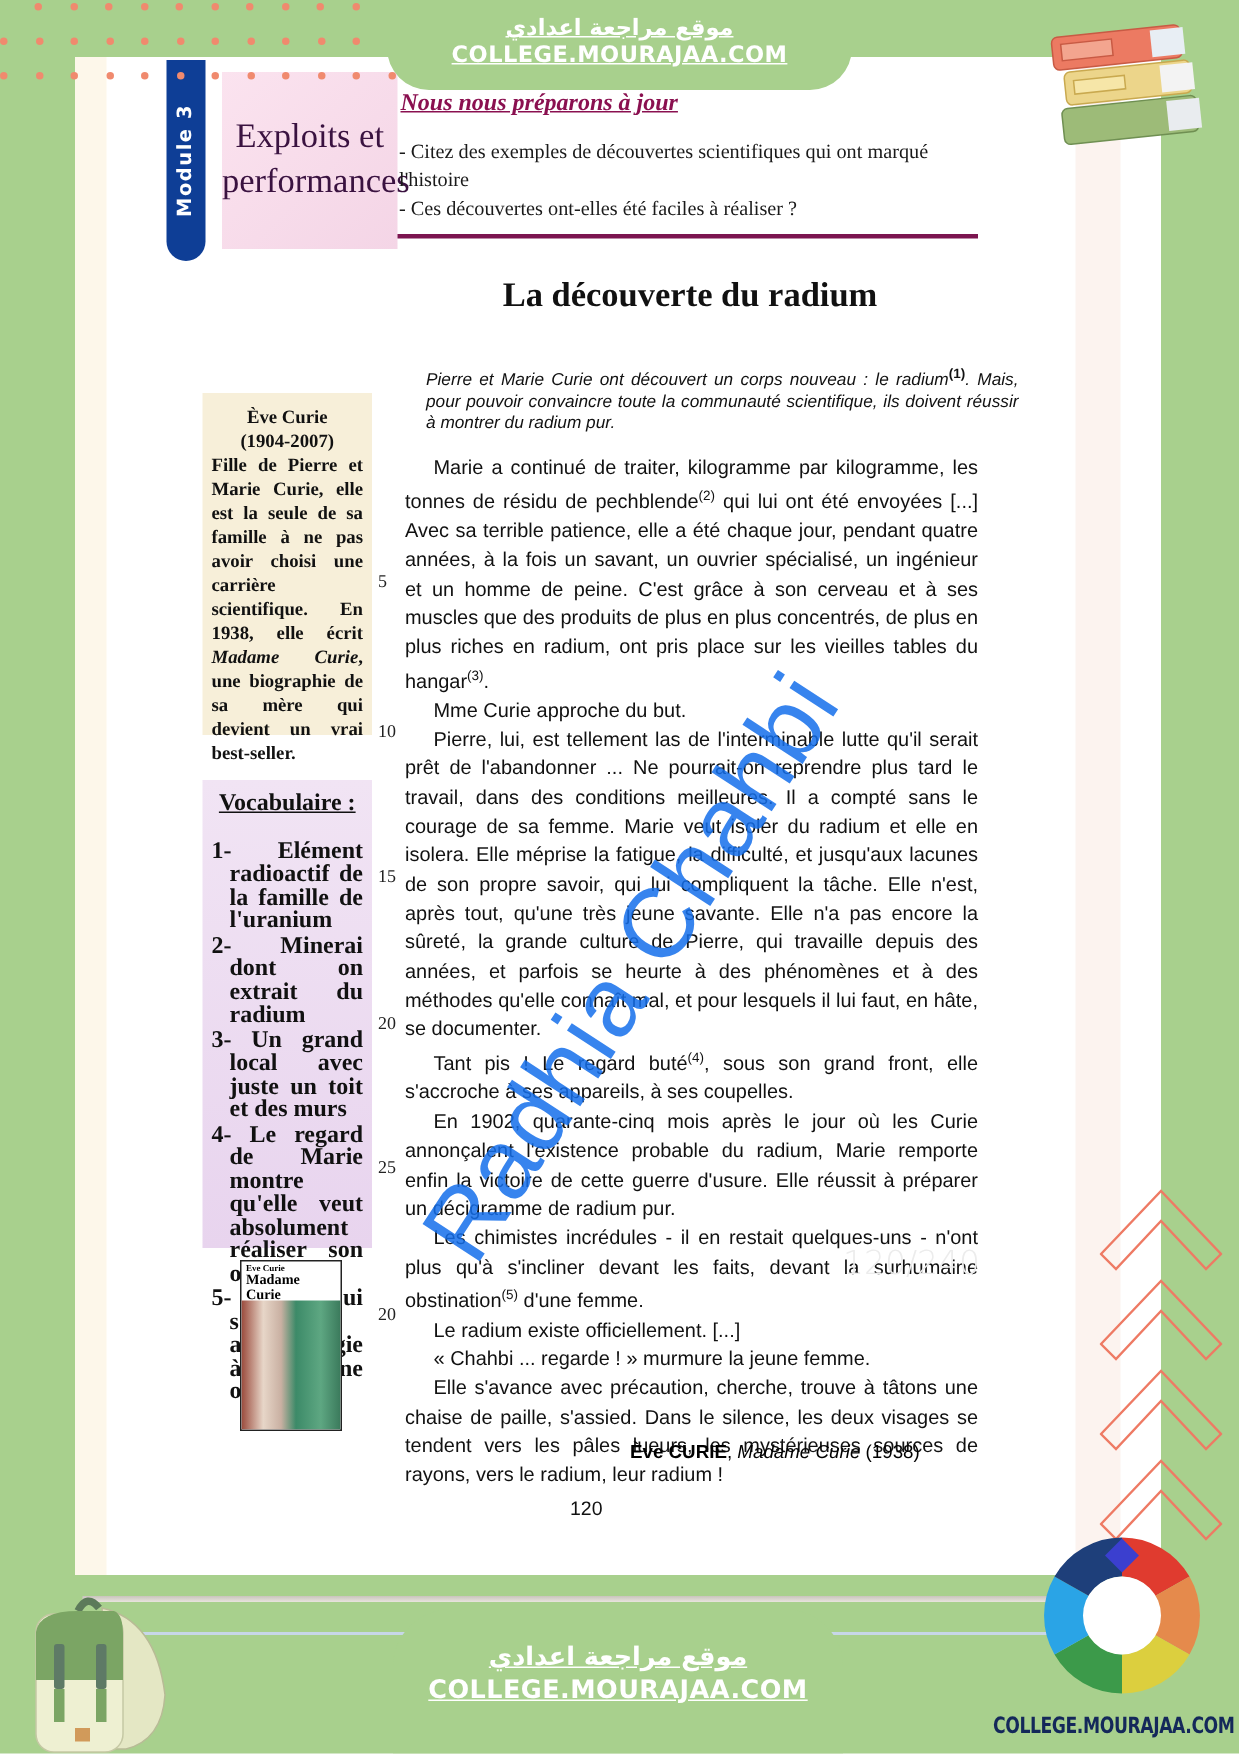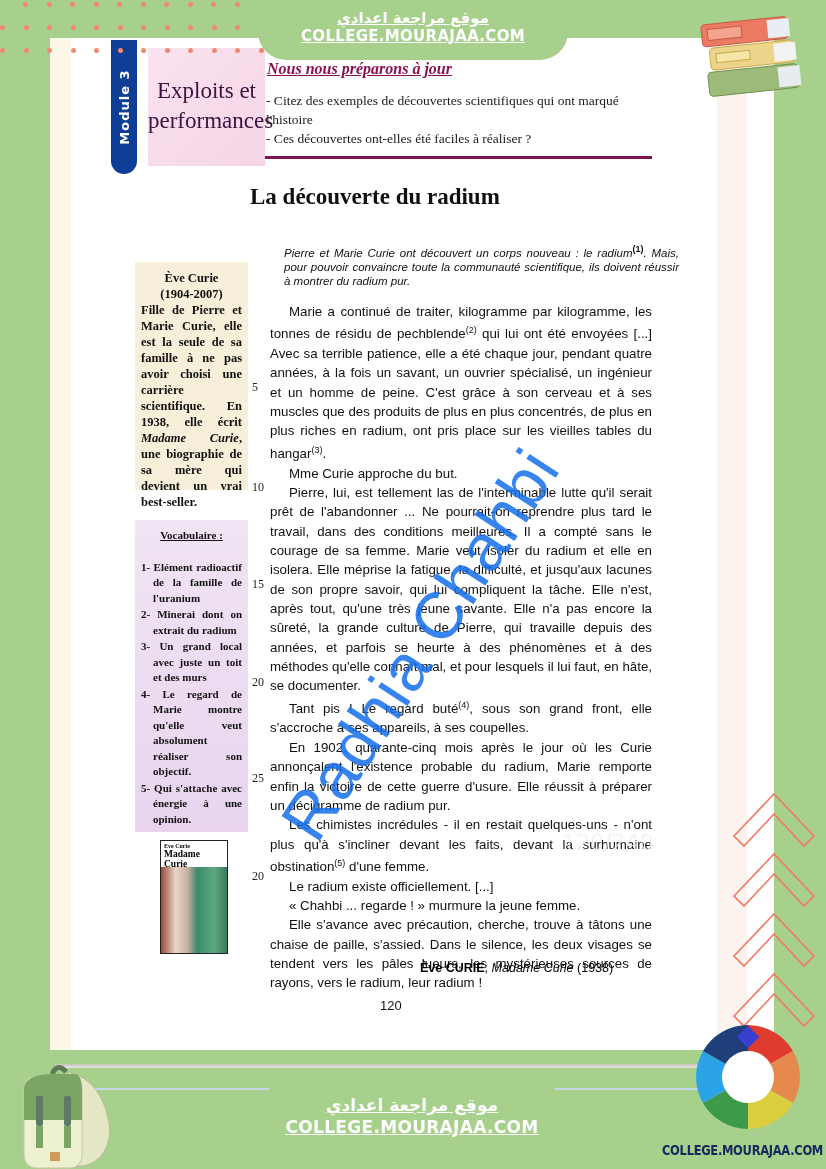--- a/index.html
+++ b/index.html
@@ -32,32 +32,32 @@
   .module-tab span { position: absolute; left: 50%; top: 50%; transform: translate(-50%,-50%) rotate(-90deg); color: #fff; font-family: "DejaVu Sans", sans-serif; font-weight: bold; font-size: 13px; white-space: nowrap; letter-spacing: 1px; }
 
   .module-box { position: absolute; left: 148px; top: 48px; width: 117px; height: 118px; background: linear-gradient(135deg,#fbe3ef,#f4d5e6); z-index: 3; }
   .module-box div { position: absolute; left: 0; right: 0; top: 28px; text-align: center; color: #3a1240; font-size: 23px; line-height: 30px; font-family: "Liberation Serif", serif; }
 
   .prep-title { position: absolute; left: 267px; top: 60px; color: #8a1050; font-style: italic; font-weight: bold; font-size: 16px; text-decoration: underline; z-index: 3; font-family: "Liberation Serif", serif; }
   .prep-list { position: absolute; left: 266px; top: 91px; width: 390px; font-size: 13.5px; line-height: 19px; color: #1a1a1a; z-index: 3; }
   .prep-list .indent { padding-left: 12px; }
   .prep-rule { position: absolute; left: 265px; top: 156px; width: 387px; height: 3px; background: #7c1550; z-index: 3; }
 
-  .main-title { position: absolute; left: 250px; top: 184px; width: 420px; text-align: left; font-size: 23px; font-weight: bold; color: #111; font-family: "Liberation Serif", serif; }
+  .main-title { position: absolute; left: 250px; top: 184px; width: 420px; text-align: center; font-size: 23px; font-weight: bold; color: #111; font-family: "Liberation Serif", serif; }
 
   .intro { position: absolute; left: 257px; top: 242px; width: 395px; font-family: "Liberation Sans", sans-serif; font-style: italic; font-size: 11.5px; line-height: 14px; color: #111; text-align: justify; margin-left: 27px; }
   .intro sup { font-size: 9px; font-style: normal; font-weight: bold; }
 
   
   .eve-box { position: absolute; left: 135px; top: 262px; width: 113px; height: 228px; background: #f7efd9; padding: 8px 6px; font-size: 12.5px; line-height: 16px; color: #111; font-weight: bold; font-family: "Liberation Serif", serif; }
   .eve-box .head { text-align: center; }
   .eve-box .body { text-align: justify; font-weight: bold; }
   .eve-box i { font-style: italic; }
 
-  .vocab-box { position: absolute; left: 135px; top: 520px; width: 113px; height: 312px; background: linear-gradient(180deg,#f1e4f4,#e8d4ee); padding: 8px 6px; font-size: 11px; line-height: 15.5px; color: #111; font-weight: bold; font-family: "Liberation Serif", serif; }
+  .vocab-box { position: absolute; left: 135px; top: 520px; width: 113px; height: 312px; background: linear-gradient(180deg,#f1e4f4,#e8d4ee); padding: 8px 6px; font-size: 16px; line-height: 15.5px; color: #111; font-weight: bold; font-family: "Liberation Serif", serif; }
   .vocab-box .head { text-align: center; text-decoration: underline; margin-bottom: 16px; }
   .vocab-box .item { padding-left: 12px; text-indent: -12px; text-align: justify; margin-bottom: 1px; }
 
   .book-cover { position: absolute; left: 160px; top: 840px; width: 68px; height: 114px; border: 1px solid #222; background: #fff; overflow: hidden; }
   .book-cover .t1 { font-size: 6px; padding: 2px 3px 0; font-weight: bold; }
   .book-cover .t2 { font-size: 9.5px; padding: 0 3px; font-weight: bold; font-family: "Liberation Serif", serif; }
   .book-cover .img { position: absolute; left: 0; top: 26px; right: 0; bottom: 0; background: linear-gradient(90deg,#9a4a3c 0%,#e7d6c8 22%,#c9b0a2 40%,#3c8a68 55%,#5ea782 80%,#3b7a5c 100%); }
 
   
   .body-text { position: absolute; left: 270px; top: 302px; width: 382px; font-family: "Liberation Sans", sans-serif; font-size: 13.3px; line-height: 19.35px; color: #111; text-align: justify; }

